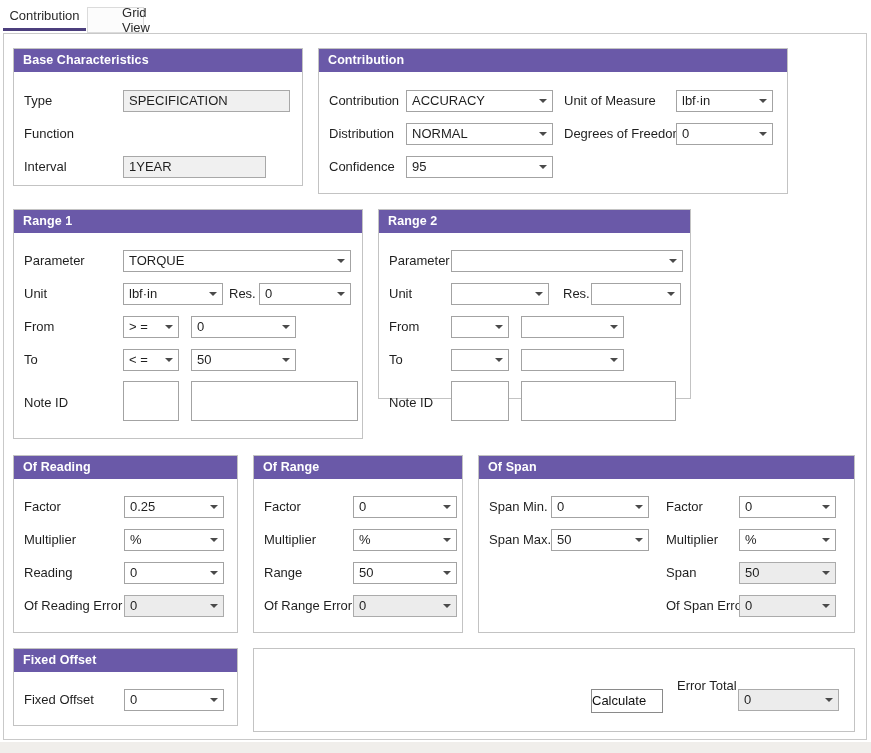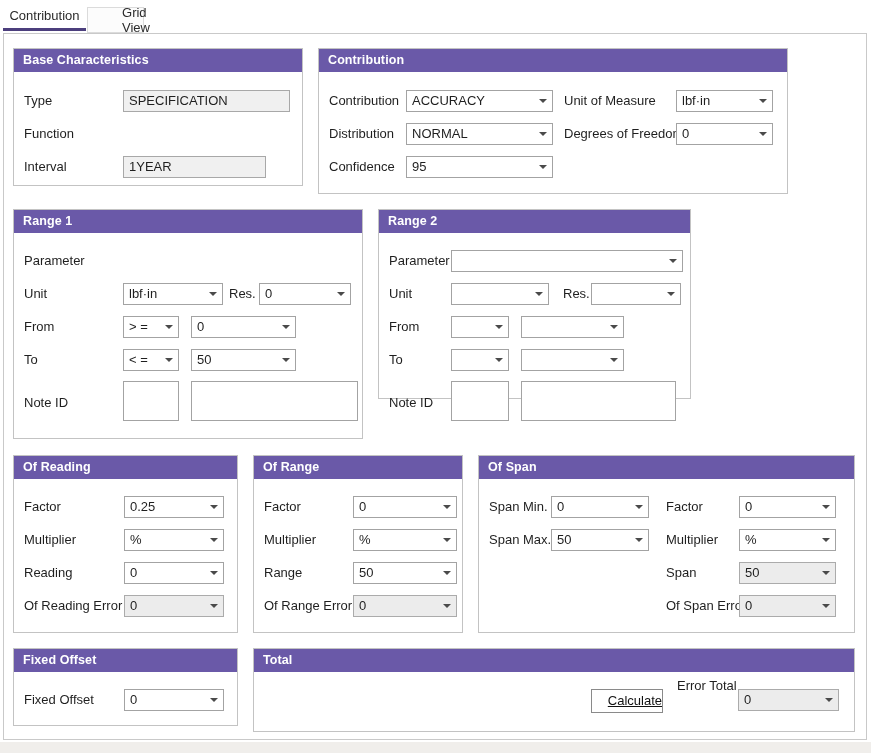--- a/index.html
+++ b/index.html
@@ -46,21 +46,21 @@
     border-top:4px solid #4a4a4a;
   }
   .dd.dis { background:#ececec; border-color:#ababab; }
   .ro {
     position:absolute; height:22px; line-height:20px; font-size:13px; color:#1f1f1f;
     background:#f0f0f0; border:1px solid #a8a8a8; padding-left:5px; white-space:nowrap;
   }
   .note-box { position:absolute; height:40px; border:1px solid #a3a3a3; background:#ffffff; }
   .btn {
     position:absolute; height:24px; line-height:22px; border:1px solid #8a8a8a;
-    background:#ffffff; font-size:13px; color:#111111; text-align:right; cursor:default;text-decoration:underline;
+    background:#ffffff; font-size:13px; color:#111111; text-align:left; cursor:default;
   }
 </style>
 </head>
 <body>
 
 <div class="tab tab-active">Contribution</div>
 <div class="tab tab-inactive">Grid View</div>
 
 <div class="outer"></div>
 <div class="bottom-strip"></div>
@@ -99,20 +99,24 @@
   <div class="lbl" style="left:10px;top:107px">Confidence</div>
   <div class="dd" style="left:87px;top:107px;width:147px">
     <span class="val">95</span>
     <span class="caret"></span>
   </div>
 </div>
 
 <div class="panel" style="left:13px;top:209px;width:350px;height:230px">
   <div class="phead">Range 1</div>
   <div class="lbl" style="left:10px;top:40px">Parameter</div>
+  <div class="dd" style="left:109px;top:40px;width:228px">
+    <span class="val">TORQUE</span>
+    <span class="caret"></span>
+  </div>
   <div class="lbl" style="left:10px;top:73px">Unit</div>
   <div class="dd" style="left:109px;top:73px;width:100px">
     <span class="val">lbf·in</span>
     <span class="caret"></span>
   </div>
   <div class="lbl" style="left:215px;top:73px">Res.</div>
   <div class="dd" style="left:245px;top:73px;width:92px">
     <span class="val">0</span>
     <span class="caret"></span>
   </div>
@@ -264,20 +268,19 @@
 <div class="panel" style="left:13px;top:648px;width:225px;height:78px">
   <div class="phead">Fixed Offset</div>
   <div class="lbl" style="left:10px;top:40px">Fixed Offset</div>
   <div class="dd" style="left:110px;top:40px;width:100px">
     <span class="val">0</span>
     <span class="caret"></span>
   </div>
 </div>
 
 <div class="panel" style="left:253px;top:648px;width:602px;height:84px">
-  <div class="phead">Total</div>
   <div class="btn" style="left:337px;top:40px;width:72px">Calculate</div>
   <div class="lbl" style="left:423px;top:26px">Error Total</div>
   <div class="dd dis" style="left:484px;top:40px;width:101px">
     <span class="val">0</span>
     <span class="caret"></span>
   </div>
 </div>
 
 </body></html>

